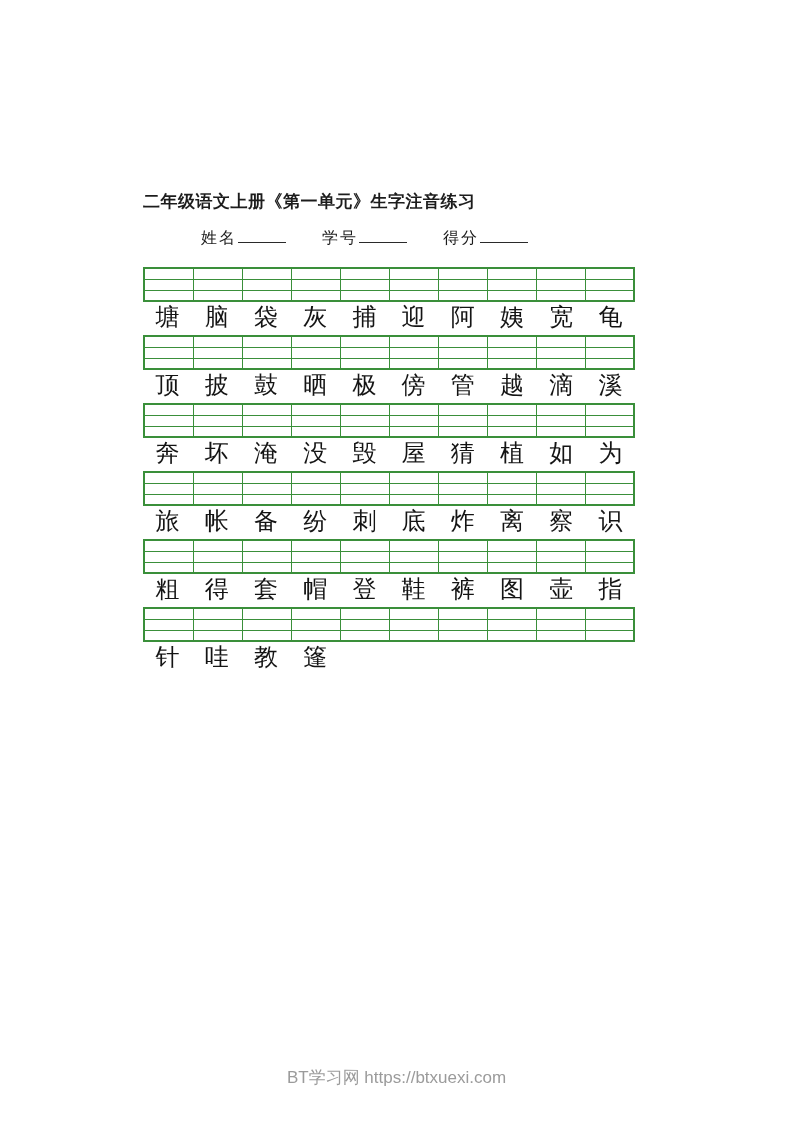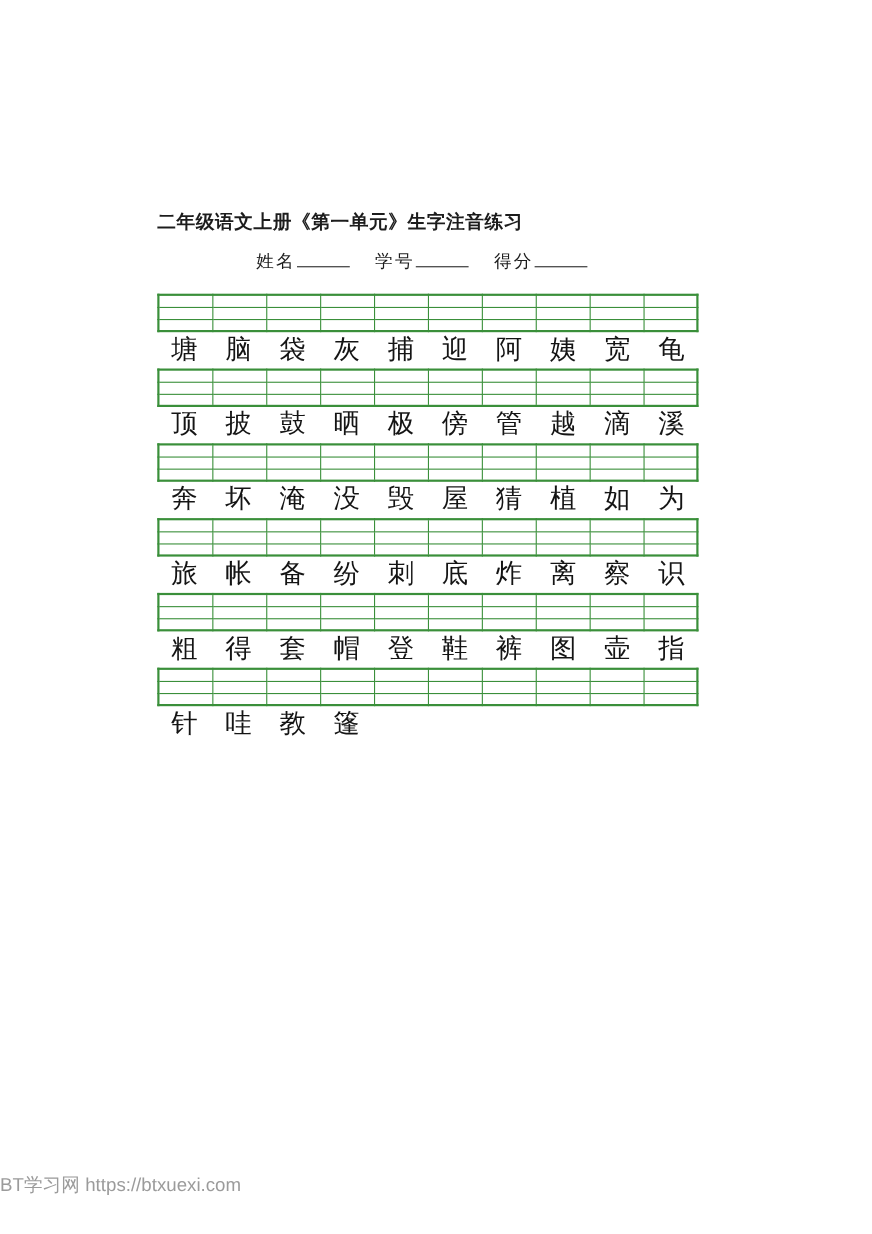--- a/index.html
+++ b/index.html
@@ -27,25 +27,24 @@
     font-size: 17px;
     font-weight: bold;
     letter-spacing: 0.5px;
     font-family: "Liberation Sans", sans-serif;
   }
   .info-row {
     position: absolute;
     top: 228px;
     left: 201px;
     display: flex;
-    gap: 23px;
+    gap: 36px;
     font-family: "DejaVu Serif", serif;
     font-size: 16px;
     letter-spacing: 2px;
-    margin-left: 32px;
   }
   .info-field { white-space: nowrap; }
   .blank {
     display: inline-block;
     width: 48px;
     height: 15px;
     border-bottom: 1px solid #2a2a2a;
     margin-left: 1px;
   }
   .sections {
@@ -77,20 +76,21 @@
     font-size: 24px;
     line-height: 1;
     color: #141414;
     font-family: "DejaVu Serif", serif;
   }
   .footer {
     position: absolute;
     top: 1066px;
     left: 0;
     width: 793px;
+    text-align: center;
     font-size: 17px;
     color: var(--muted);
     font-family: "Liberation Sans", sans-serif;
   }
 </style>
 </head>
 <body>
 
 <div>
 

